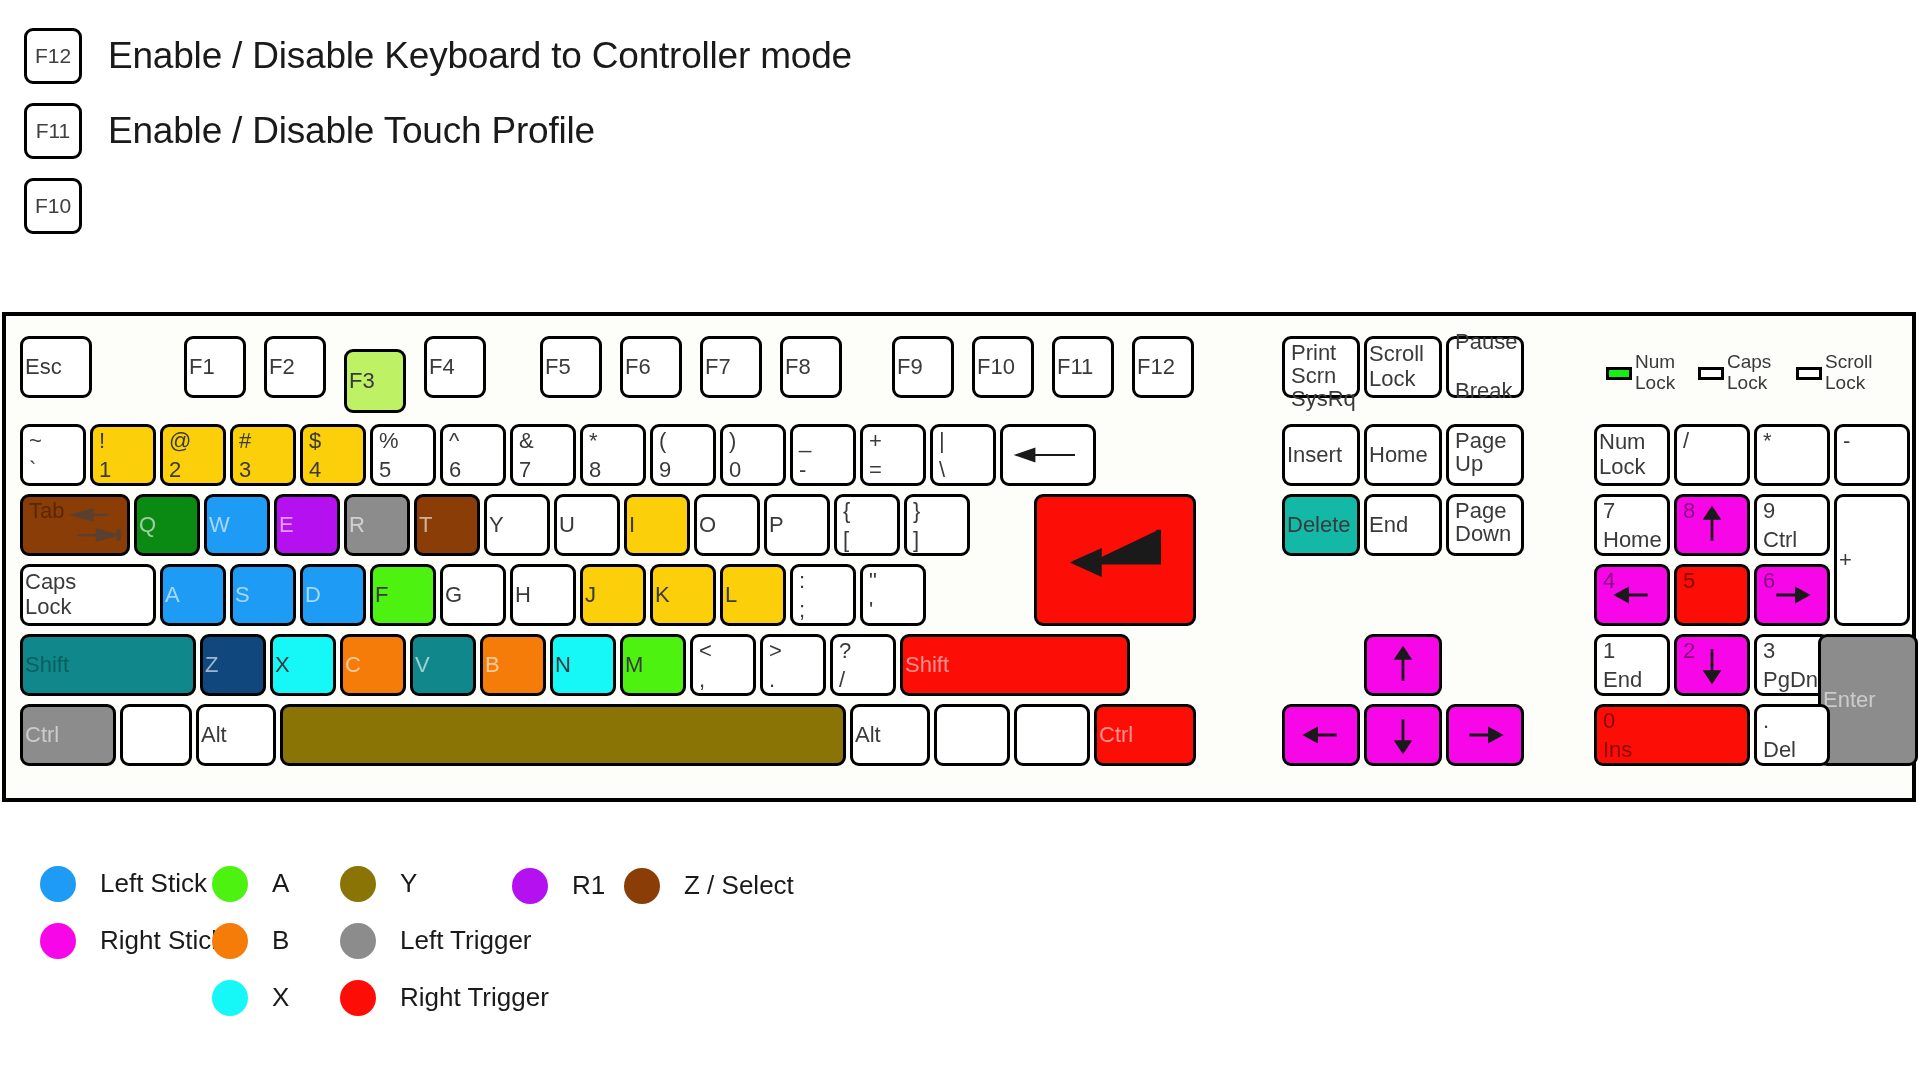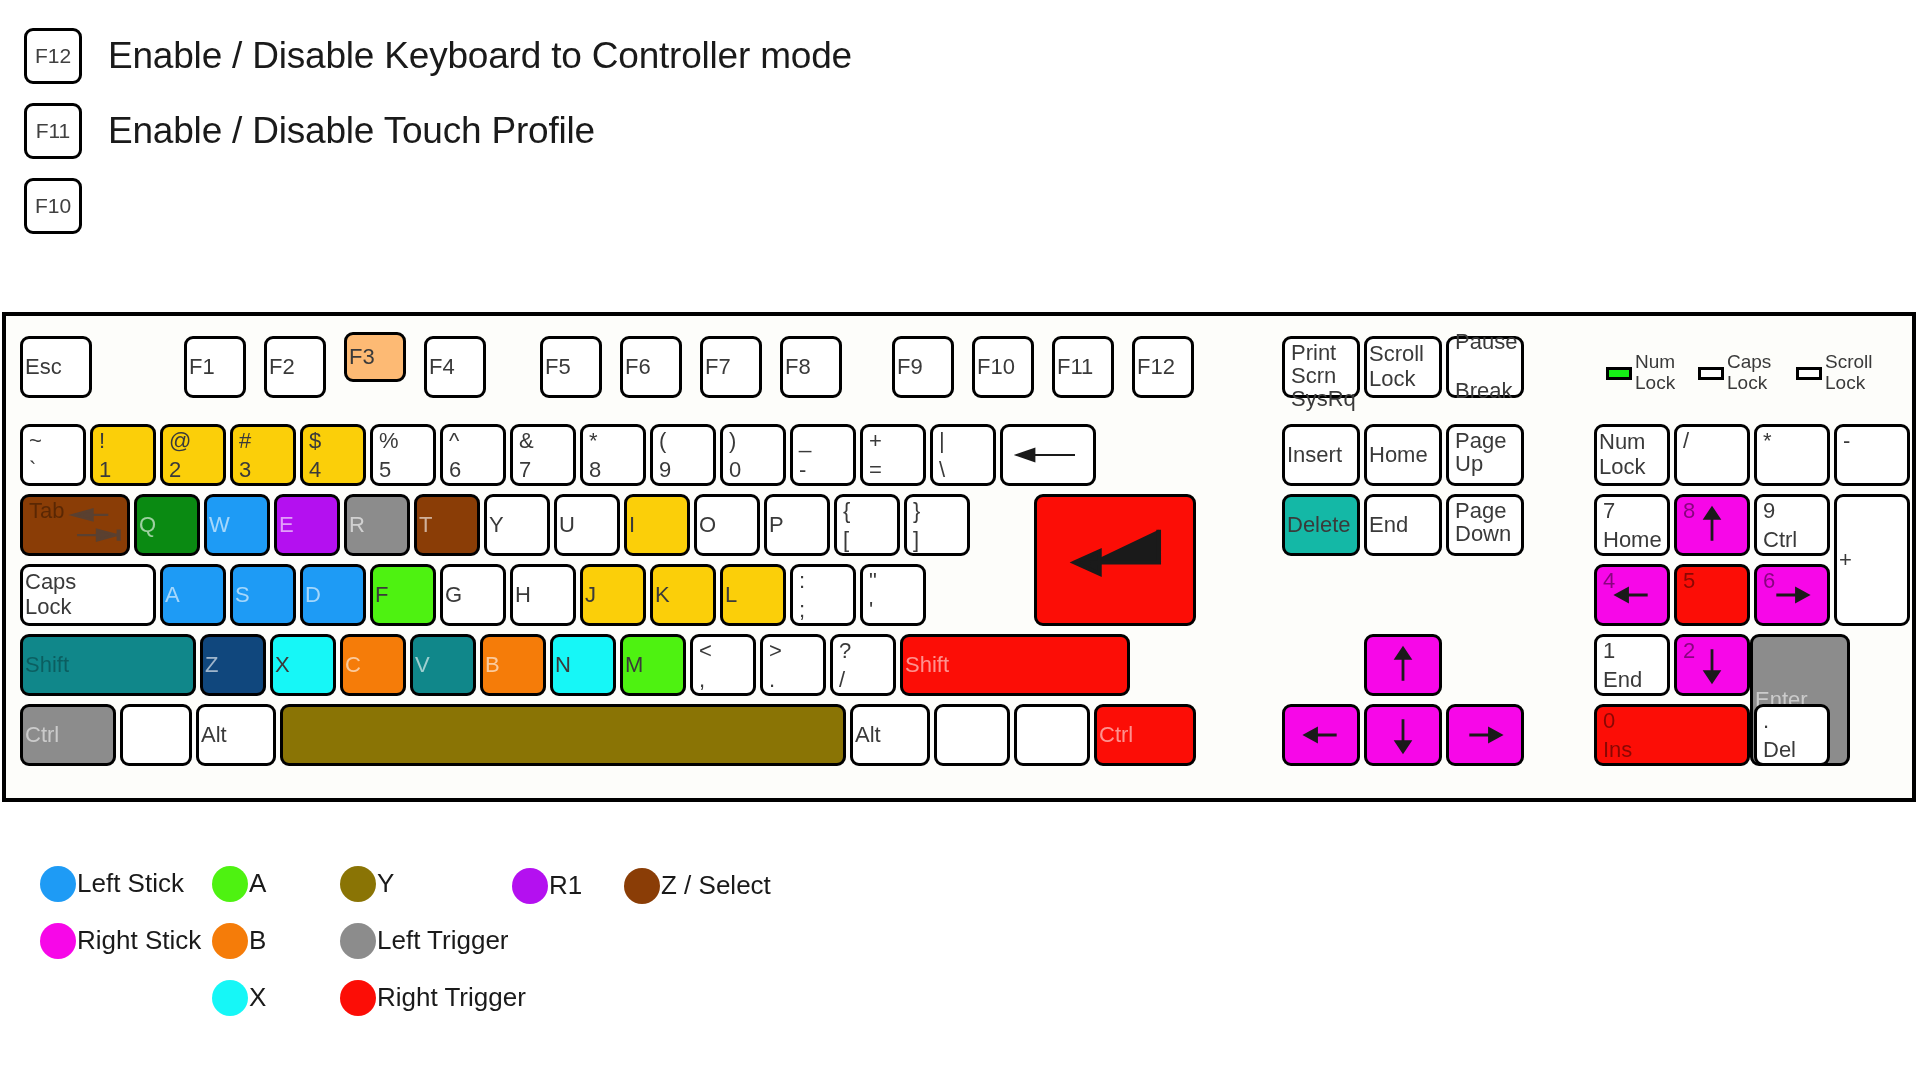--- a/index.html
+++ b/index.html
@@ -62,21 +62,21 @@
   .led-txt { margin-left: 3px; font-size: 19px; color: #3a3a3a; line-height: 1.08; }
 
   
   .arrow-svg { position: absolute; left: 0; top: 0; width: 100%; height: 100%; }
 
   
   #legend { position: absolute; left: 40px; top: 855px; width: 900px; }
   .legend-col { position: absolute; top: 0; }
   .legend-item { display: flex; align-items: center; height: 57px; }
   .legend-dot { width: 36px; height: 36px; border-radius: 50%; flex: none; }
-  .legend-label { margin-left: 1px; font-size: 26px; color: #1a1a1a; white-space: nowrap; }
+  .legend-label { margin-left: 24px; font-size: 26px; color: #1a1a1a; white-space: nowrap; }
 </style>
 </head>
 <body>
 
 <div id="shortcuts">
   <div class="shortcut-row">
     <div class="sc-key">
         <span>F12</span>
       </div>
     <div class="sc-text">Enable / Disable Keyboard to Controller mode</div>
@@ -98,21 +98,21 @@
   <div id="keys-host">
       <div class="key" style="left: 14px; top: 20px; width: 72px; height: 62px; background: rgb(255, 255, 255);">
         <span class="lbl-c small">Esc</span>
       </div>
       <div class="key" style="left: 178px; top: 20px; width: 62px; height: 62px; background: rgb(255, 255, 255);">
         <span class="lbl-c">F1</span>
       </div>
       <div class="key" style="left: 258px; top: 20px; width: 62px; height: 62px; background: rgb(255, 255, 255);">
         <span class="lbl-c">F2</span>
       </div>
-      <div class="key" style="left: 338px; top: 16px; width: 62px; height: 50px; background: #fdba74;">
+      <div class="key" style="left: 338px; top: 33px; width: 62px; height: 64px; background: #bef264;">
         <span class="lbl-c">F3</span>
       </div>
       <div class="key" style="left: 418px; top: 20px; width: 62px; height: 62px; background: rgb(255, 255, 255);">
         <span class="lbl-c">F4</span>
       </div>
       <div class="key" style="left: 534px; top: 20px; width: 62px; height: 62px; background: rgb(255, 255, 255);">
         <span class="lbl-c">F5</span>
       </div>
       <div class="key" style="left: 614px; top: 20px; width: 62px; height: 62px; background: rgb(255, 255, 255);">
         <span class="lbl-c">F6</span>
@@ -419,21 +419,21 @@
         <span class="lbl-tl">1</span>
         <span class="lbl-bl">End</span>
       </div>
       <div class="key" style="left: 1668px; top: 318px; width: 76px; height: 62px; background: rgb(247, 7, 232);"><svg class="arrow-svg" viewBox="0 0 100 100" preserveAspectRatio="xMidYMid meet">
           <path d="M50 22 L50 74 M50 80 L38 62 L62 62 Z" stroke="#1a1a1a" stroke-width="5" fill="#1a1a1a"></path>
         </svg><span></span><span class="lbl-tl" style="color: rgba(0, 0, 0, 0.45);">2</span></div>
       <div class="key" style="left: 1748px; top: 318px; width: 76px; height: 62px; background: rgb(255, 255, 255);">
         <span class="lbl-tl">3</span>
         <span class="lbl-bl">PgDn</span>
       </div>
-      <div class="key" style="left: 1744px; top: 318px; width: 100px; height: 132px; background: rgb(140, 140, 140);">
+      <div class="key" style="left: 1812px; top: 318px; width: 100px; height: 132px; background: rgb(140, 140, 140);">
         <span class="lbl-c" style="color: rgba(255, 255, 255, 0.55);">Enter</span>
       </div>
       <div class="key" style="left: 1588px; top: 388px; width: 156px; height: 62px; background: rgb(252, 13, 6);">
         <span class="lbl-tl" style="color: rgba(0, 0, 0, 0.45);">0</span>
         <span class="lbl-bl" style="color: rgba(0, 0, 0, 0.45);">Ins</span>
       </div>
       <div class="key" style="left: 1748px; top: 388px; width: 76px; height: 62px; background: rgb(255, 255, 255);">
         <span class="lbl-tl">.</span>
         <span class="lbl-bl">Del</span>
       </div>

